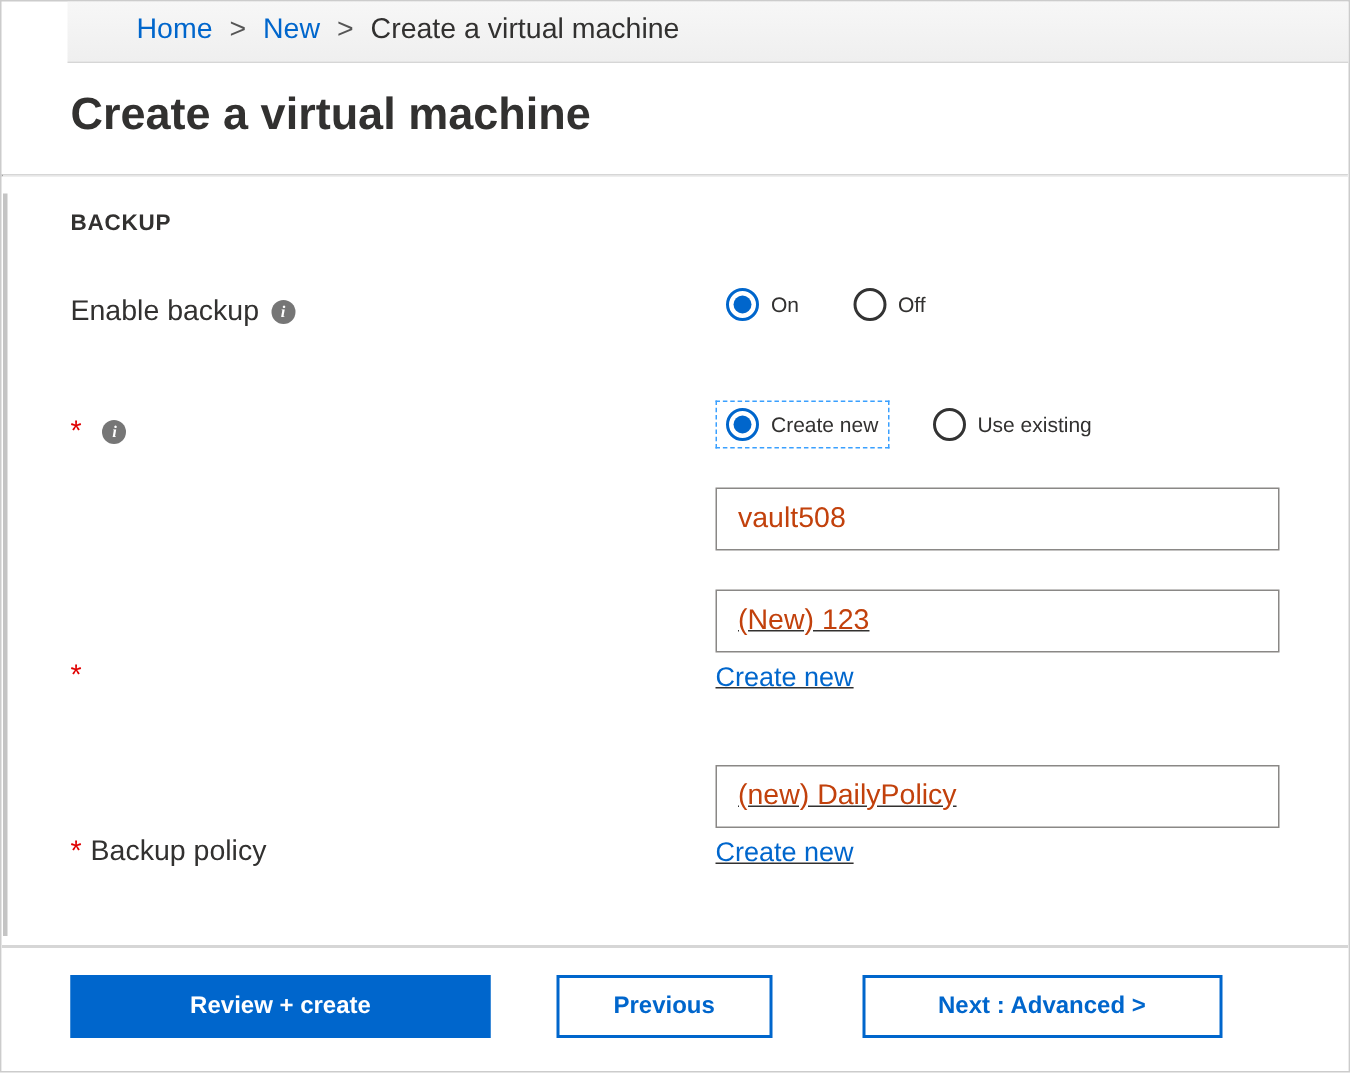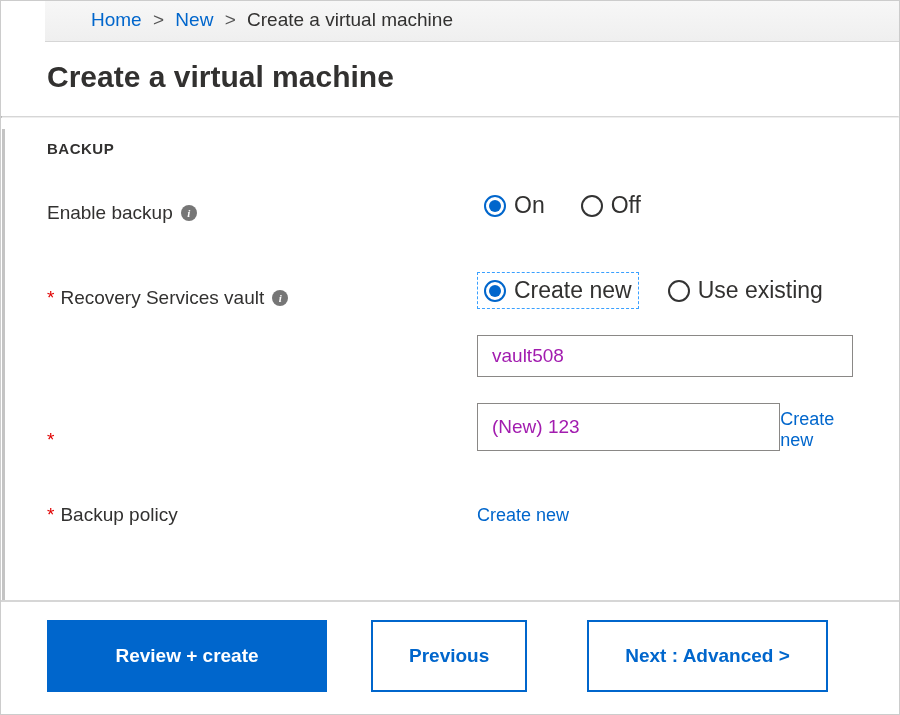--- a/index.html
+++ b/index.html
@@ -71,21 +71,21 @@
       margin-left: 8px;
       font-family: Georgia, serif;
       font-style: italic;
     }
     .field-col { flex: 1; }
     .radio-group { display: flex; gap: 22px; align-items: center; }
     .radio {
       display: inline-flex;
       align-items: center;
       gap: 8px;
-      font-size: 23px;
+      font-size: 14px;
       cursor: pointer;
       padding: 4px 6px;
       border: 1px dashed transparent;
     }
     .radio.focused { border: 1px dashed #3aa0ff; }
     .radio-outer {
       width: 22px; height: 22px;
       border: 2px solid #333;
       border-radius: 50%;
       display: inline-flex;
@@ -99,43 +99,43 @@
       background: transparent;
     }
     .radio.selected .radio-inner { background: #0066cc; }
     .text-input {
       width: 100%;
       font-size: 19px;
       padding: 9px 14px;
       border: 1px solid #8a8886;
       background: #fff;
       font-family: inherit;
-      color: #a21caf;
+      color: #c2410c;
     }
     .link-below {
       color: #0066cc;
       font-size: 18px;
       margin-top: 6px;
       display: inline-block;
       cursor: pointer;
     }
-    .field-col-stack { display: flex; flex-direction: row; }
+    .field-col-stack { display: flex; flex-direction: column; text-decoration: underline; }
     .spacer-row { height: 22px; }
     .footer {
       position: absolute;
       bottom: 0; left: 0; right: 0;
       border-top: 2px solid #d6d6d6;
       padding: 18px 46px 22px 46px;
       display: flex;
       gap: 44px;
       background: #fff;
     }
     .btn {
-      font-size: 19px;
-      padding: 23px 36px;
+      font-size: 16px;
+      padding: 10px 36px;
       border: 2px solid #0066cc;
       background: #fff;
       color: #0066cc;
       font-family: inherit;
       cursor: pointer;
       font-weight: 600;
     }
     .btn.primary {
       background: #0066cc;
       color: #fff;
@@ -198,21 +198,20 @@
           </span>
         </div>
       </div>
     </div>
 
     <div class="spacer-row"></div>
 
     <div class="form-row">
       <div class="label-col">
         <span class="req">*</span>
-        <span>Recovery Services vault</span>
         <span class="info-icon">i</span>
       </div>
       <div class="field-col">
         <div class="radio-group">
           <span class="radio selected focused">
             <span class="radio-outer">
                 <span class="radio-inner"></span>
               </span>
             <span>Create new</span>
           </span>
@@ -244,20 +243,21 @@
     </div>
 
     <div class="spacer-row"></div>
 
     <div class="form-row">
       <div class="label-col">
         <span class="req">*</span>
         <span>Backup policy</span>
       </div>
       <div class="field-col field-col-stack">
+        <input class="text-input" type="text" value="(new) DailyPolicy" style="">
         <a class="link-below">Create new</a>
       </div>
     </div>
 
   </div>
 
   <div class="footer">
     <button class="btn primary">Review + create</button>
     <button class="btn secondary">Previous</button>
     <button class="btn next">Next : Advanced &gt;</button>

